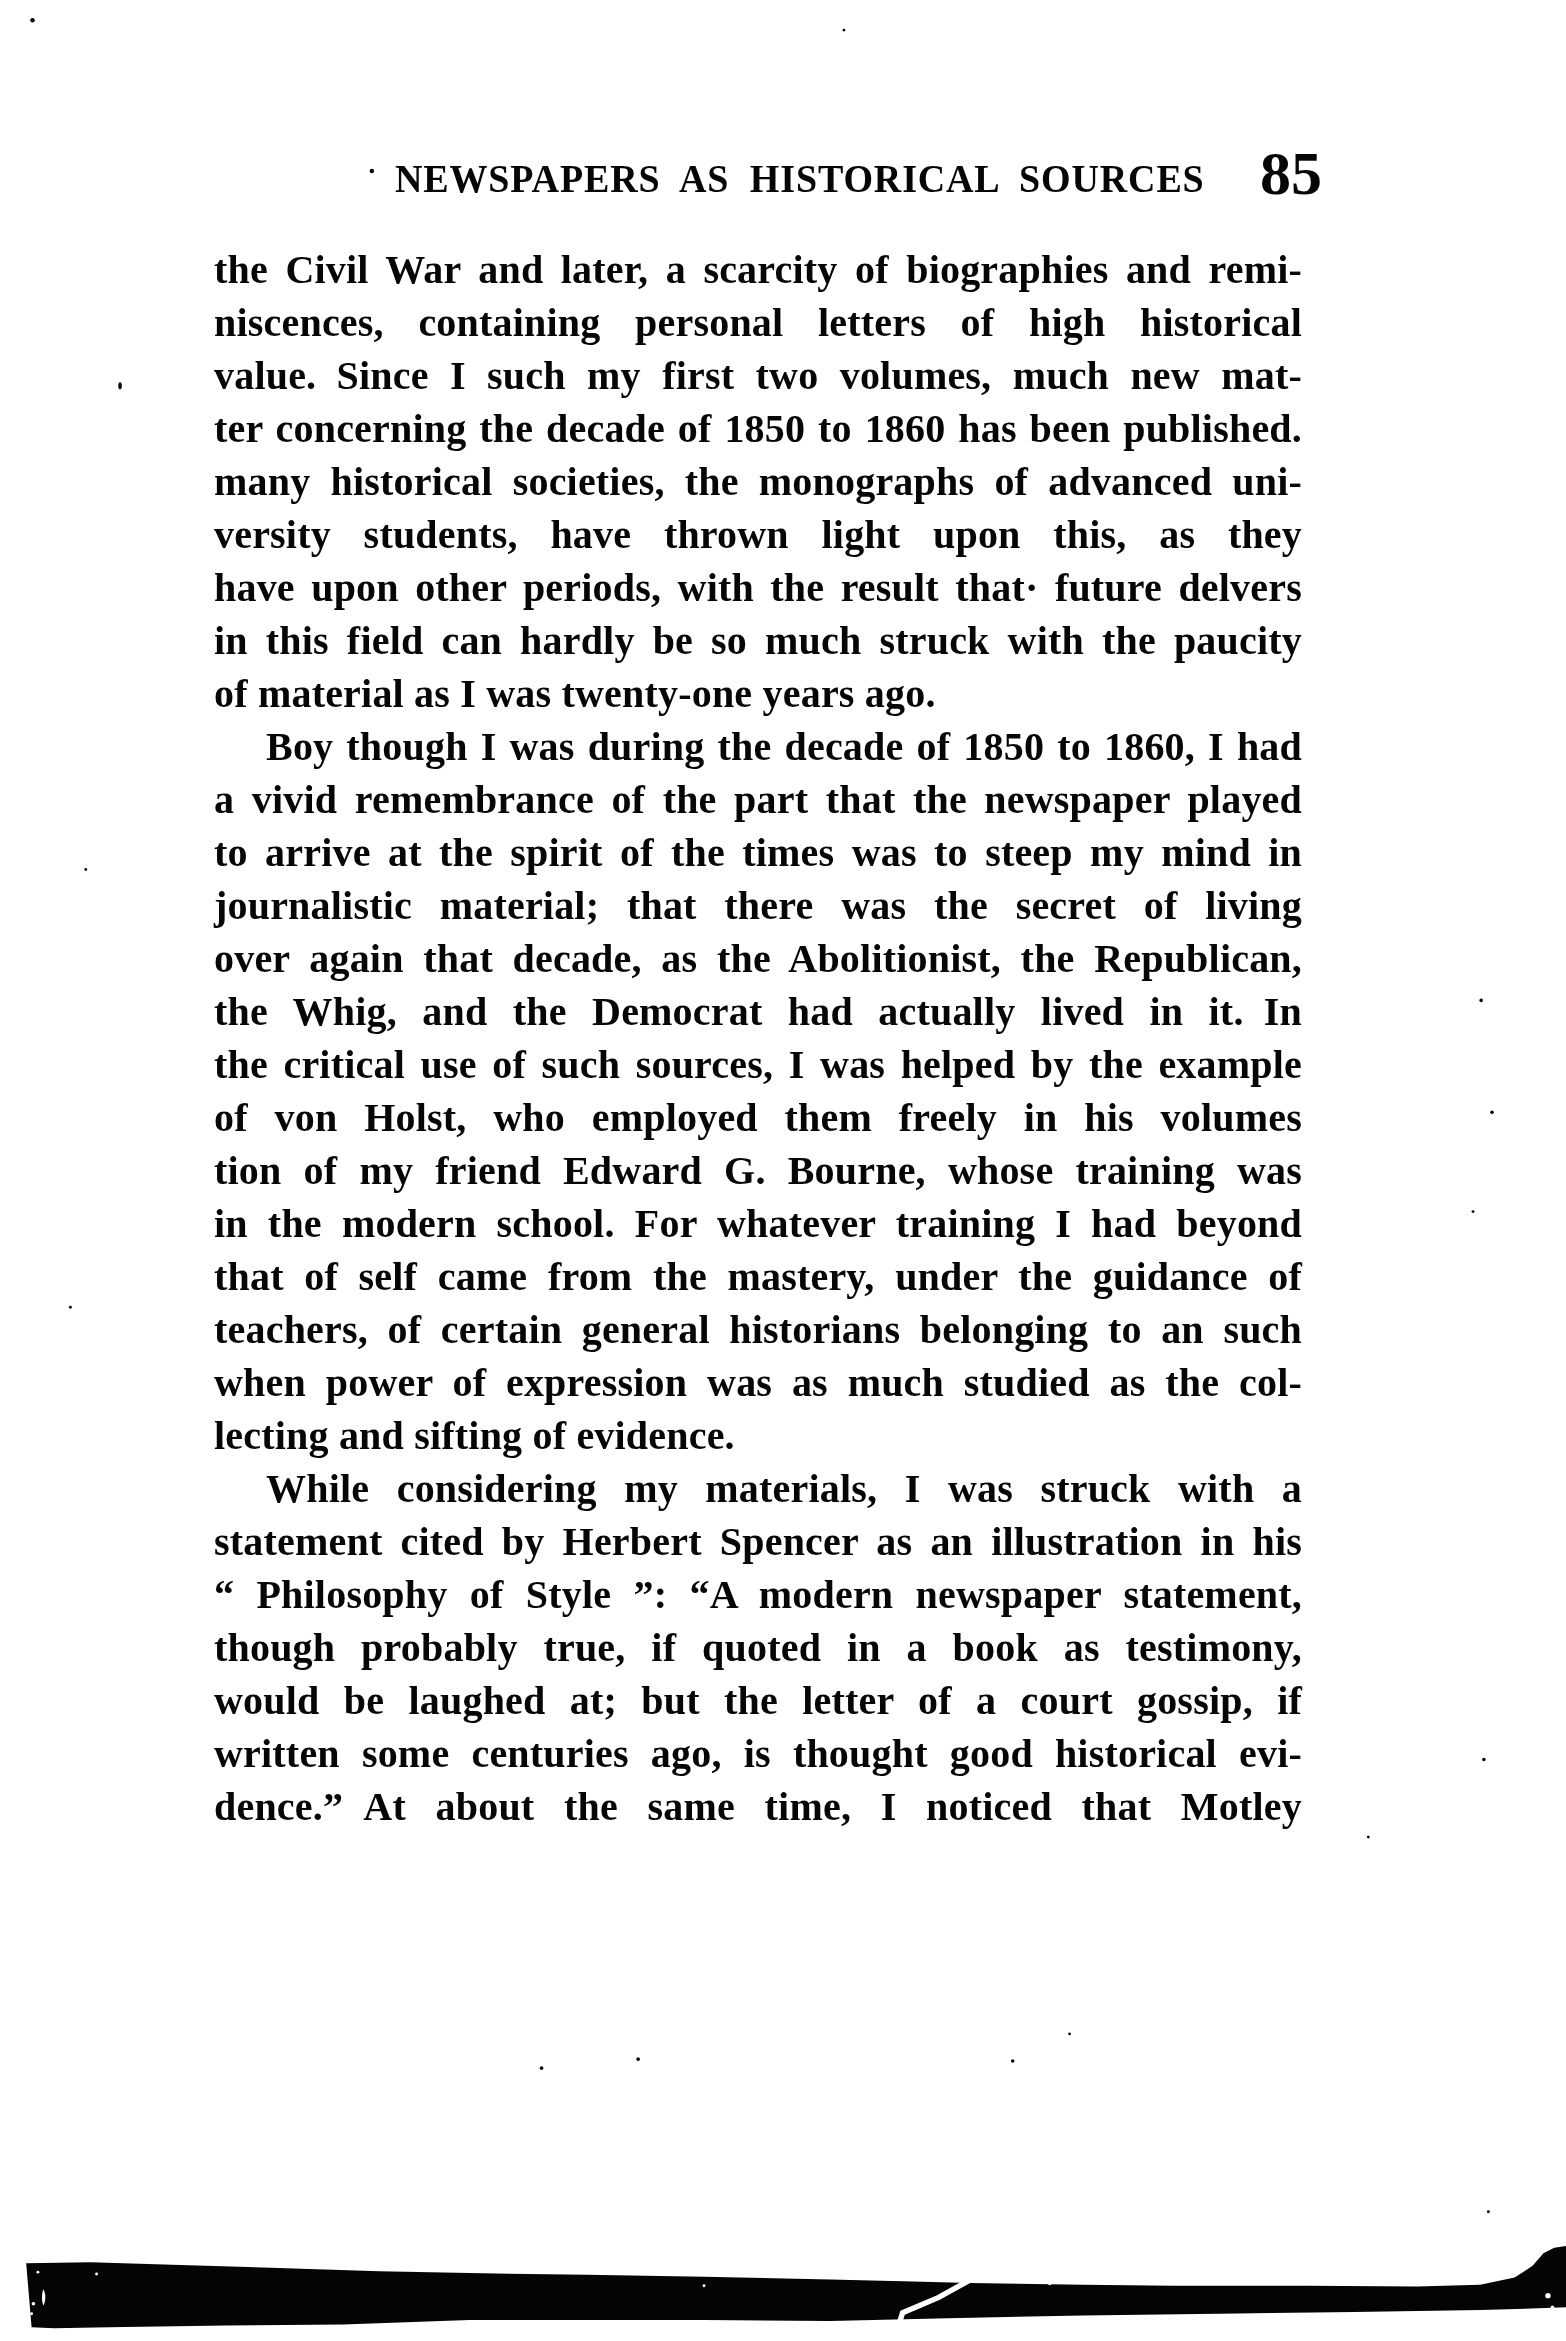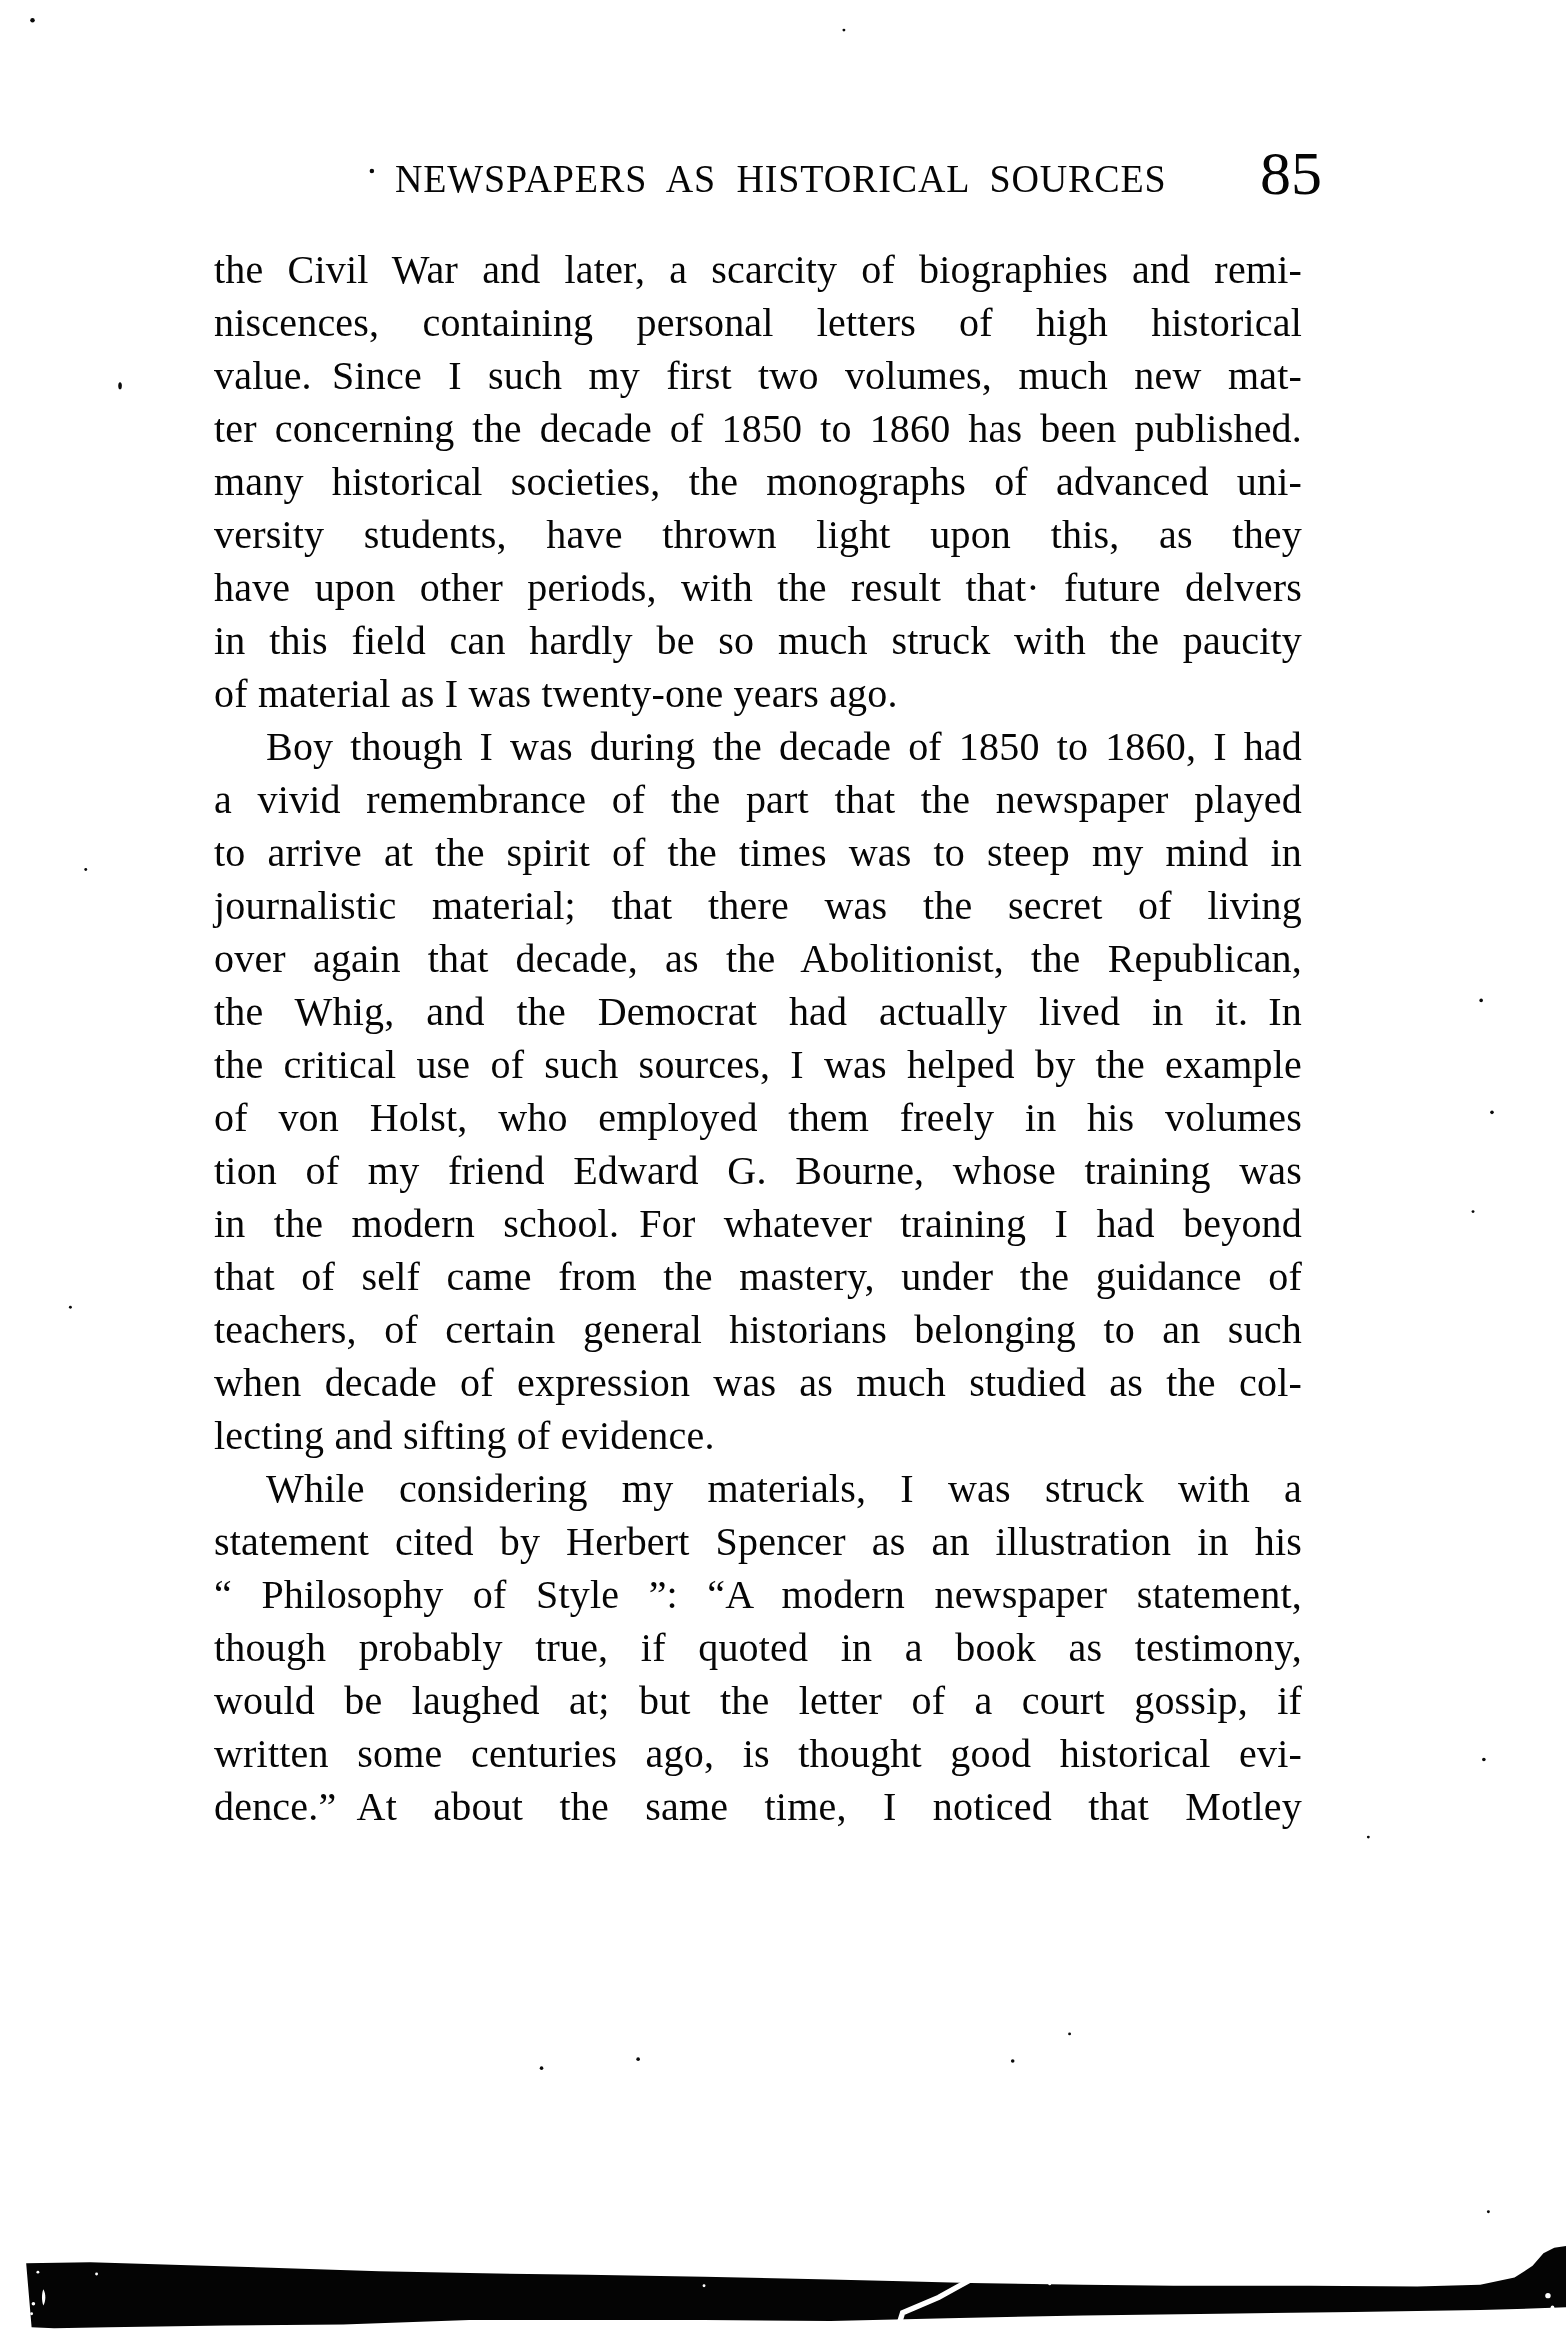--- a/index.html
+++ b/index.html
@@ -8,20 +8,21 @@
     background: #9a9a9a;
   }
   .page {
     position: relative;
     width: 1566px;
     height: 2342px;
     background: #ffffff;
     overflow: hidden;
     font-family: "Liberation Serif", "DejaVu Serif", serif;
     color: #060606;
+    font-weight: bold;
   }
   .header-title {
     position: absolute;
     left: 395px;
     top: 159px;
     font-size: 40px;
     line-height: 1;
     letter-spacing: 0.9px;
     word-spacing: 10.8px;
     white-space: nowrap;
@@ -83,21 +84,21 @@
     <div class="ln">to arrive at the spirit of the times was to steep my mind in</div>
     <div class="ln">journalistic material; that there was the secret of living</div>
     <div class="ln">over again that decade, as the Abolitionist, the Republican,</div>
     <div class="ln">the Whig, and the Democrat had actually lived in it. In</div>
     <div class="ln">the critical use of such sources, I was helped by the example</div>
     <div class="ln">of von Holst, who employed them freely in his volumes</div>
     <div class="ln">tion of my friend Edward G. Bourne, whose training was</div>
     <div class="ln">in the modern school. For whatever training I had beyond</div>
     <div class="ln">that of self came from the mastery, under the guidance of</div>
     <div class="ln">teachers, of certain general historians belonging to an such</div>
-    <div class="ln">when decade of expression was as much studied as the col-</div>
+    <div class="ln">when power of expression was as much studied as the col-</div>
     <div class="ln end">lecting and sifting of evidence.</div>
     <div class="ln ind">While considering my materials, I was struck with a</div>
     <div class="ln">statement cited by Herbert Spencer as an illustration in his</div>
     <div class="ln">“ Philosophy of Style ”: “A modern newspaper statement,</div>
     <div class="ln">though probably true, if quoted in a book as testimony,</div>
     <div class="ln">would be laughed at; but the letter of a court gossip, if</div>
     <div class="ln">written some centuries ago, is thought good historical evi-</div>
     <div class="ln">dence.” At about the same time, I noticed that Motley</div>
   </div>
 

